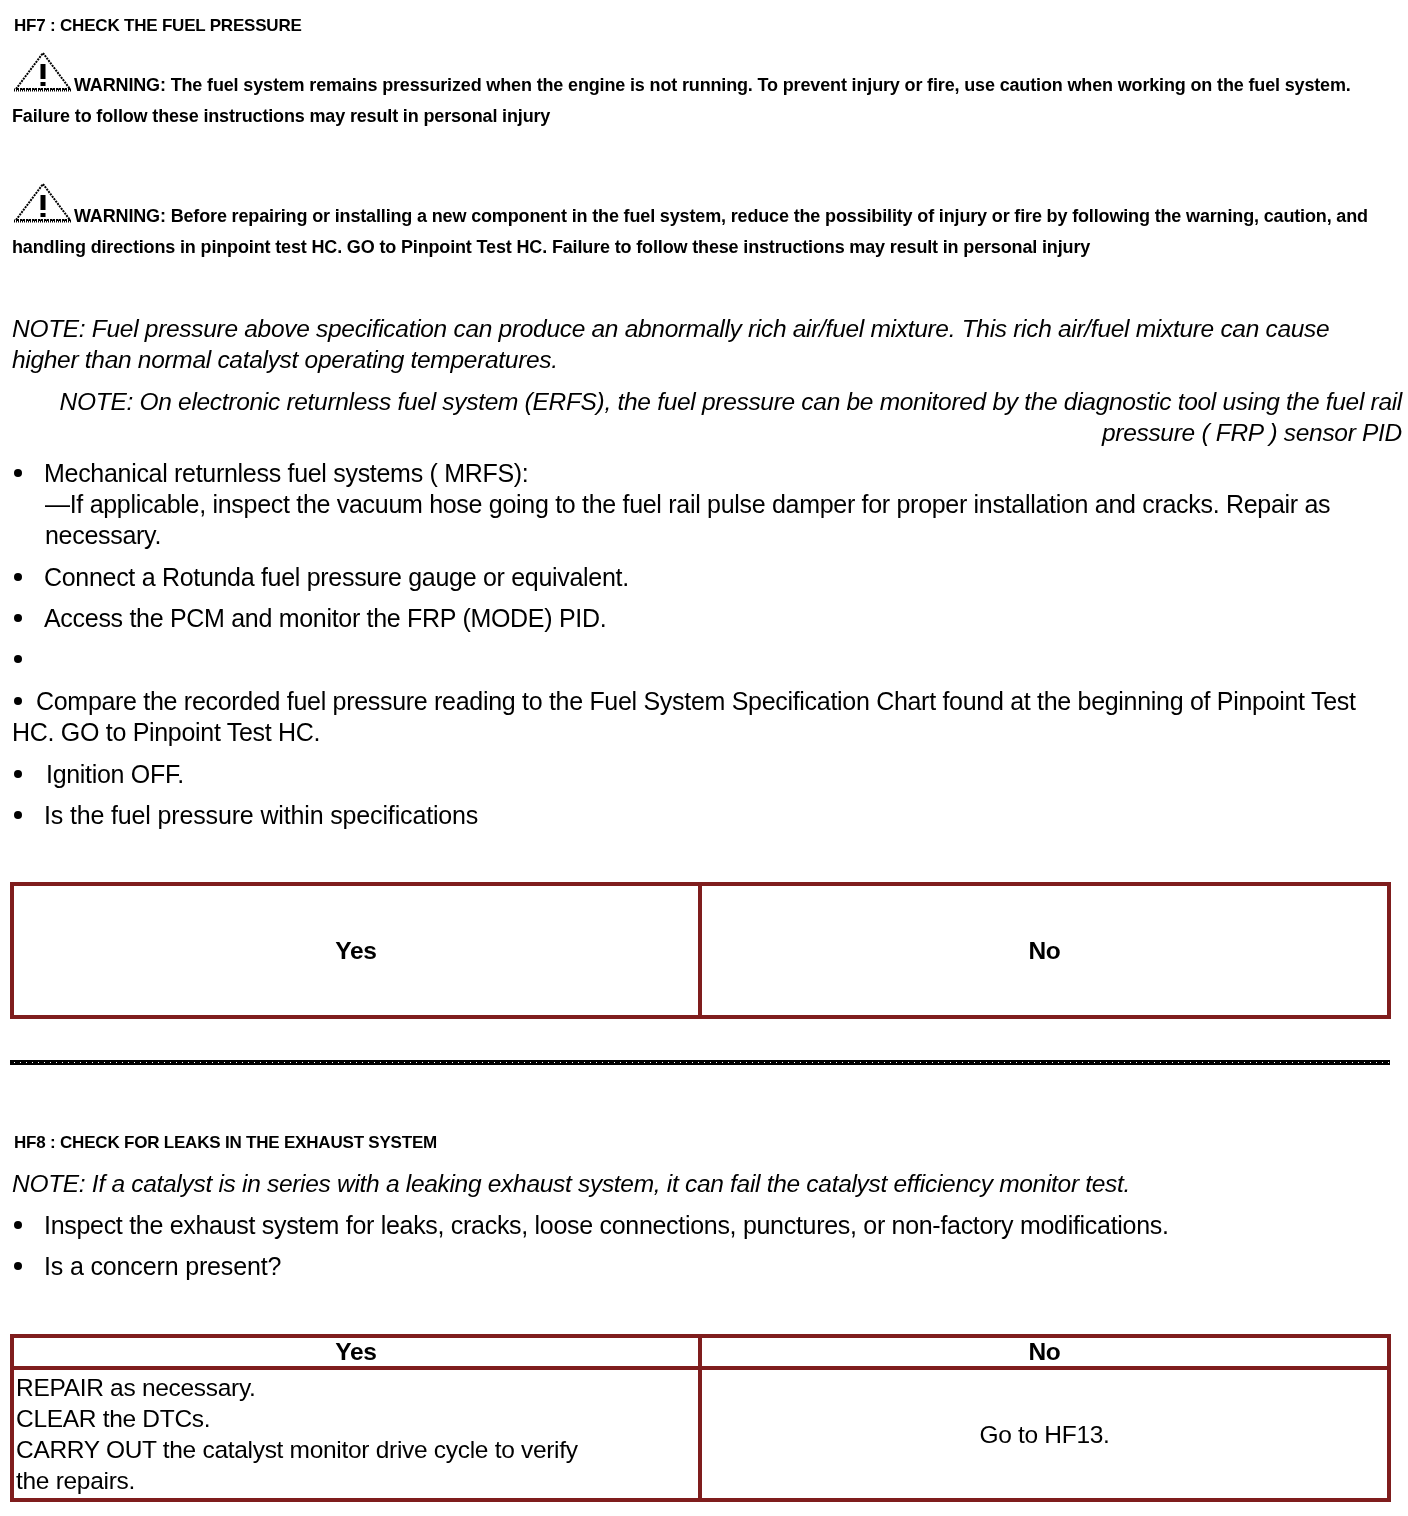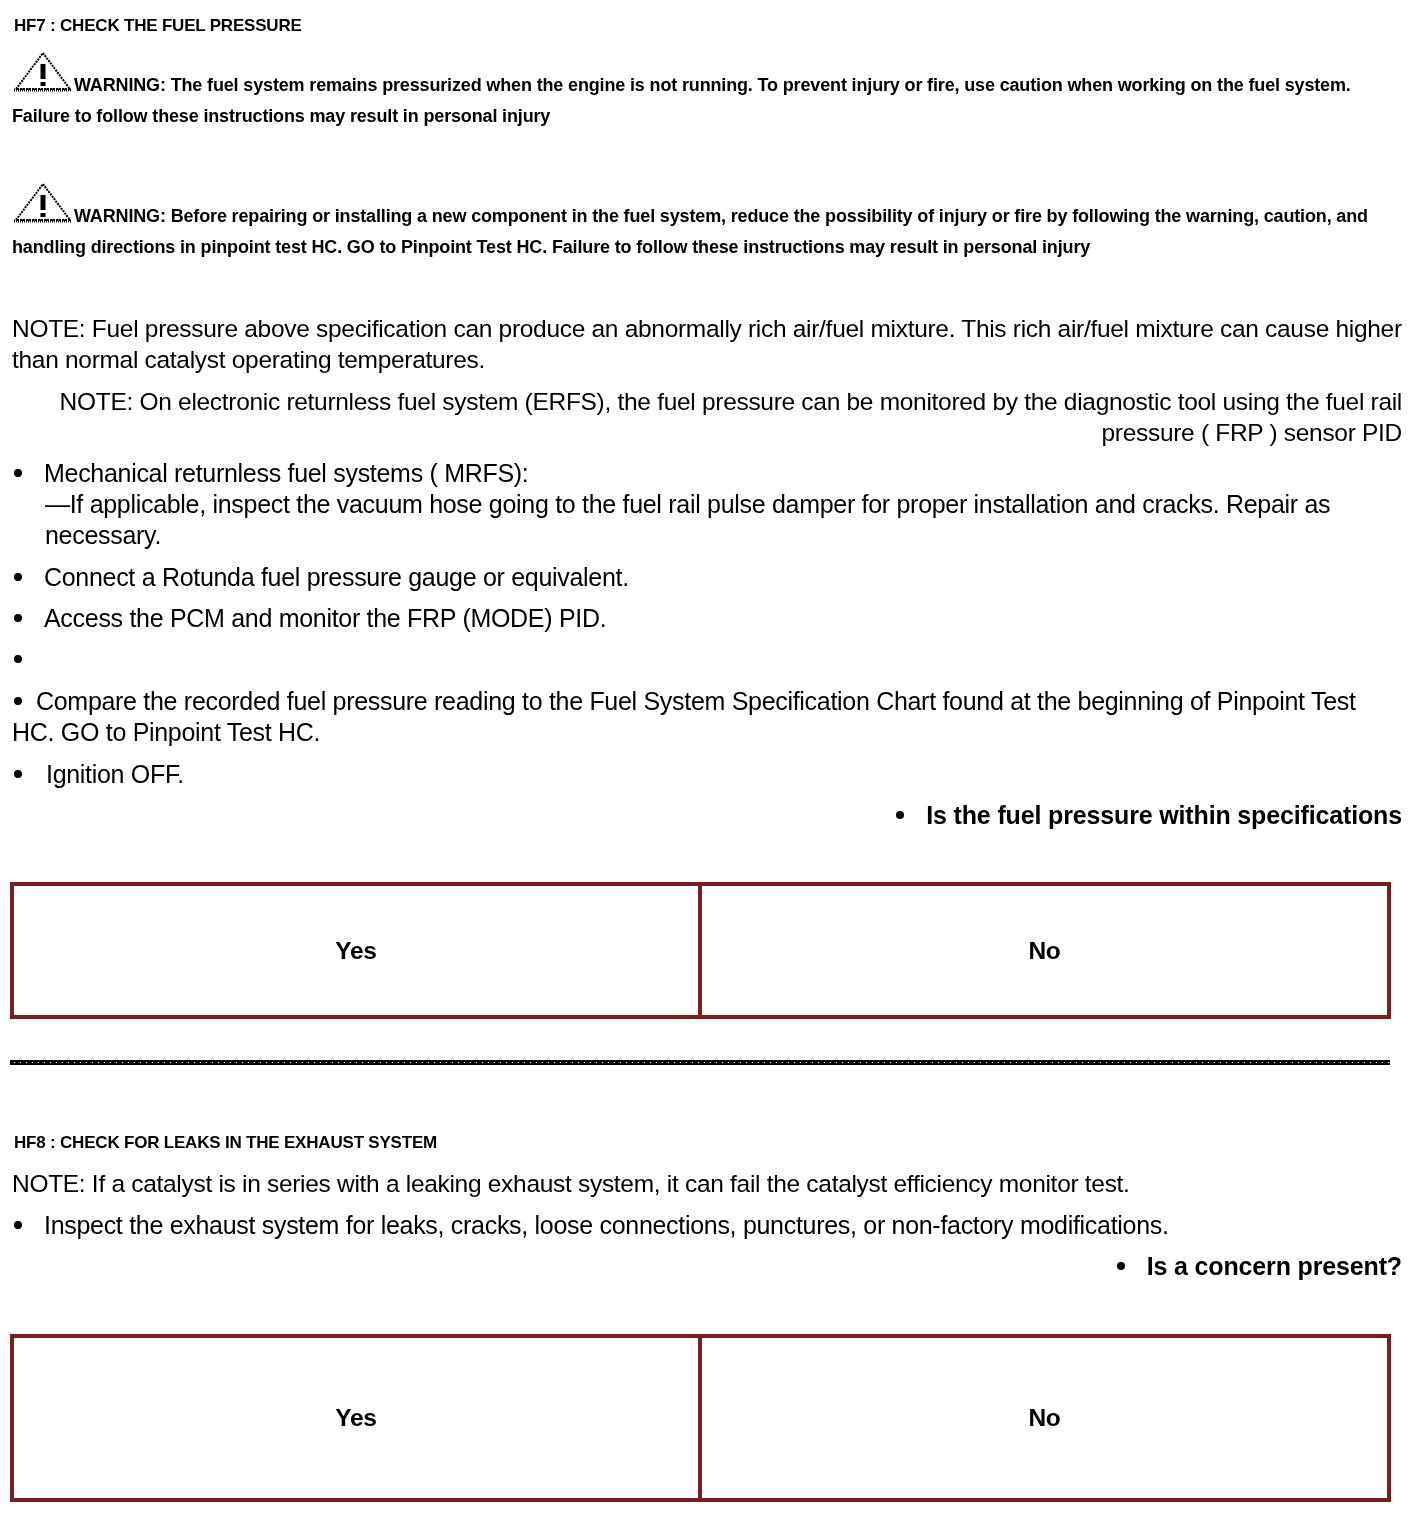--- a/index.html
+++ b/index.html
@@ -16,31 +16,32 @@
     left: 12px; width: 1385px; font-weight: bold; font-size: 18px;
     line-height: 31px; letter-spacing: -0.15px;
   }
   .warn .tri {
     display: inline-block; width: 62px; height: 42px; vertical-align: -2px;
     margin-right: 0px;
   }
   .note {
     left: 12px; width: 1390px; font-size: 24.5px; line-height: 31px;
     letter-spacing: -0.3px;
+    font-style: italic;
   }
   .bullet {
     left: 12px; width: 1390px; font-size: 25px; line-height: 31px;
     letter-spacing: -0.3px;
   }
   .bullet .dot {
     display: inline-block; width: 8px; height: 8px; border-radius: 50%;
     background: #000; margin-left: 2px; margin-right: 22px; vertical-align: 5px;
   }
   .bullet .indent { padding-left: 33px; display: block; }
-  .bullet.bold { font-weight: bold; letter-spacing: -0.15px; text-align: right; }
+  .bullet.bold { font-weight: normal; letter-spacing: -0.15px; }
   .bullet.wrap-flush .dot { margin-right: 20px; }
 
   table.yn {
     position: absolute; left: 10px; width: 1381px; border-collapse: collapse;
     border: 4px solid #000; font-size: 24.5px; letter-spacing: -0.3px;
   }
   table.yn th, table.yn td { border: 4px solid #7f1d1d; padding: 0 4px; }
   table.yn th { font-weight: bold; text-align: center; height: 31px; line-height: 28px; }
   table.yn col.c1 { width: 688px; }
   table.yn td { line-height: 31px; vertical-align: middle; }
@@ -138,14 +139,25 @@
 <table class="yn" style="top:1334px; height:168px;">
   <colgroup>
       <col class="c1">
       <col>
     </colgroup>
   <tbody>
       <tr>
     <th style="height:28px;">Yes</th>
     <th style="height:28px;">No</th>
   </tr>
+  <tr>
+    <td class="left" style="padding-left:2px;">
+      <div>REPAIR as necessary.</div>
+      <div>CLEAR the DTCs.</div>
+      <div>CARRY OUT the catalyst monitor drive cycle to verify</div>
+      <div>the repairs.</div>
+    </td>
+    <td class="center">
+      <div>Go to HF13.</div>
+    </td>
+  </tr>
 </tbody>
   </table>
 
 </body></html>

